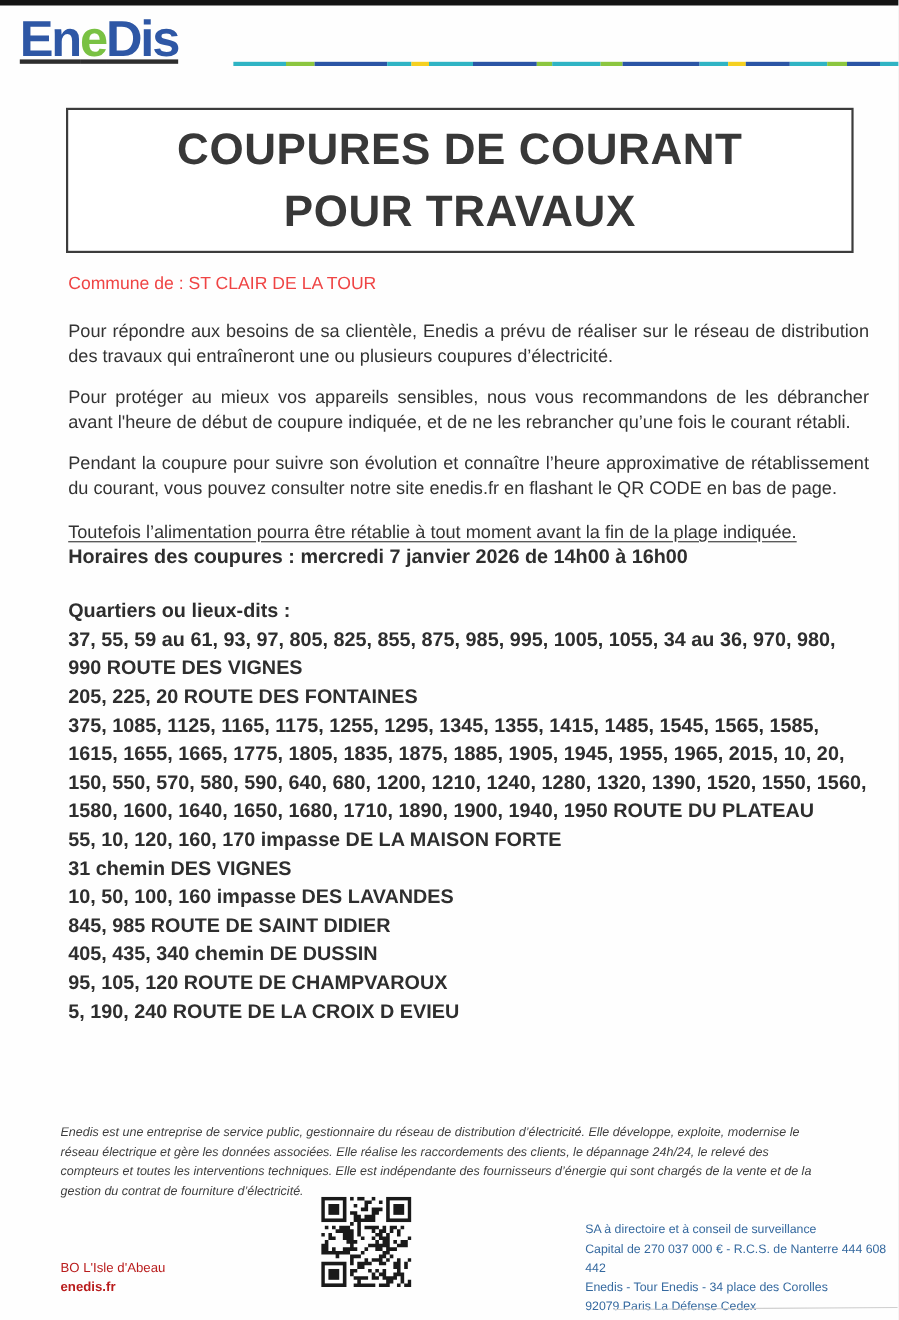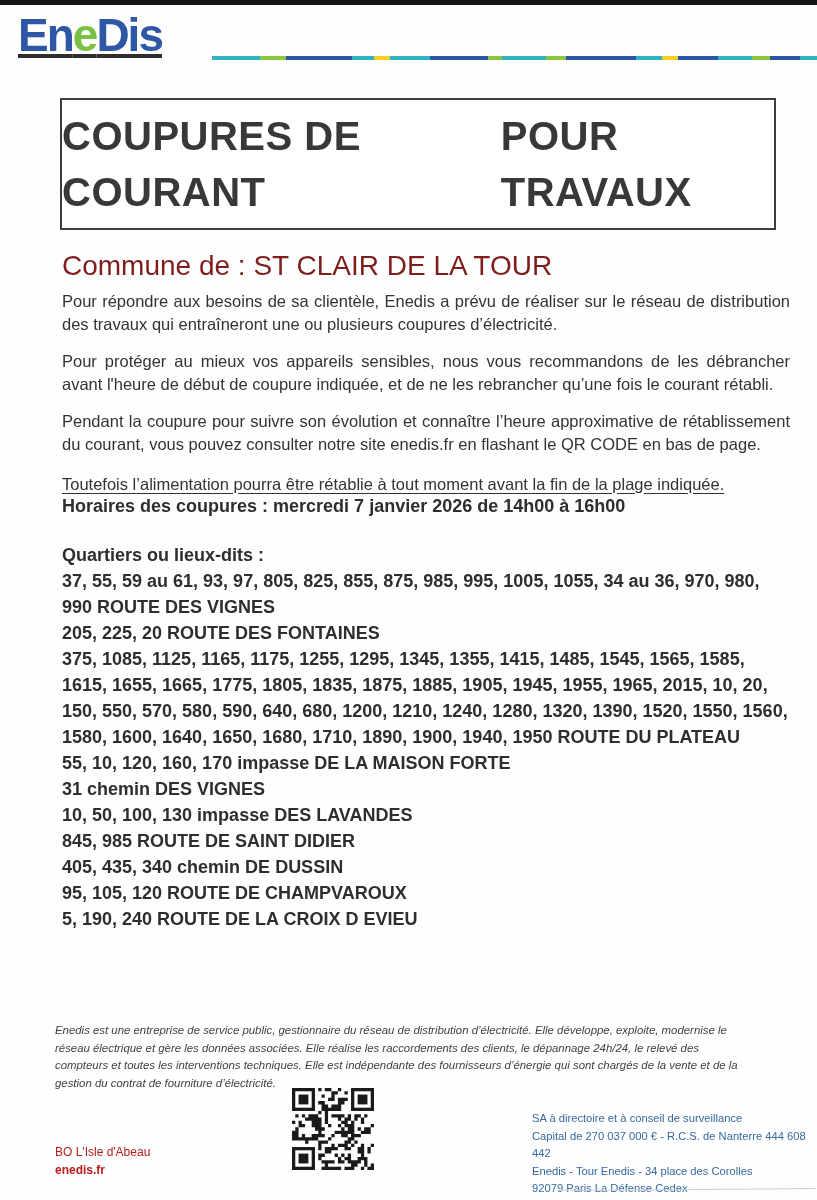--- a/index.html
+++ b/index.html
@@ -17,28 +17,28 @@
   .logo .green{color:#79c143;}
   .brand-underline{position:absolute;top:56px;left:212px;right:0;height:4px;
         display:flex;overflow:hidden;}
   .brand-underline span{height:100%;flex:0 0 auto;}
   .seg-teal{background:#2fb4c4;} .seg-blue{background:#2b55a5;}
   .seg-green{background:#8cc63f;} .seg-yellow{background:#f5d020;}
 
   
   .title-box{
     position:absolute;top:98px;left:60px;width:712px;height:128px;
-    border:2px solid #3c3c3c;display:flex;flex-direction:row;
-    align-items:center;background:#fff;
+    border:2px solid #3c3c3c;display:flex;flex-direction:column;
+    align-items:center;justify-content:center;background:#fff;
   }
   .title-box .line{font-size:40px;font-weight:bold;color:#383838;line-height:56px;
     letter-spacing:0.5px;}
 
   
-  .commune{position:absolute;top:250px;left:62px;font-size:28px;color:#7f1d1d;}
+  .commune{position:absolute;top:250px;left:62px;font-size:16px;color:#ef4444;}
   .body-text{position:absolute;top:290px;left:62px;width:728px;font-size:16.5px;
     line-height:1.42;text-align:justify;color:#333;}
   .body-text p{margin:0 0 13px 0;}
   .body-text p.underlined{text-decoration:underline;text-underline-offset:3px;
     text-align:left;margin-top:16px;}
 
   .schedule{position:absolute;top:496px;left:62px;width:730px;
     font-size:18px;font-weight:bold;color:#2e2e2e;}
 
   .quartiers{position:absolute;top:542px;left:62px;width:732px;
@@ -106,21 +106,21 @@
 
   <div class="schedule">Horaires des coupures : mercredi 7 janvier 2026 de 14h00 à 16h00</div>
 
   <div class="quartiers">
     <div class="heading">Quartiers ou lieux-dits :</div>
     <div class="entry">37, 55, 59 au 61, 93, 97, 805, 825, 855, 875, 985, 995, 1005, 1055, 34 au 36, 970, 980, 990 ROUTE DES VIGNES</div>
     <div class="entry">205, 225, 20 ROUTE DES FONTAINES</div>
     <div class="entry">375, 1085, 1125, 1165, 1175, 1255, 1295, 1345, 1355, 1415, 1485, 1545, 1565, 1585, 1615, 1655, 1665, 1775, 1805, 1835, 1875, 1885, 1905, 1945, 1955, 1965, 2015, 10, 20, 150, 550, 570, 580, 590, 640, 680, 1200, 1210, 1240, 1280, 1320, 1390, 1520, 1550, 1560, 1580, 1600, 1640, 1650, 1680, 1710, 1890, 1900, 1940, 1950 ROUTE DU PLATEAU</div>
     <div class="entry">55, 10, 120, 160, 170 impasse DE LA MAISON FORTE</div>
     <div class="entry">31 chemin DES VIGNES</div>
-    <div class="entry">10, 50, 100, 130 impasse DES LAVANDES</div>
+    <div class="entry">10, 50, 100, 160 impasse DES LAVANDES</div>
     <div class="entry">845, 985 ROUTE DE SAINT DIDIER</div>
     <div class="entry">405, 435, 340 chemin DE DUSSIN</div>
     <div class="entry">95, 105, 120 ROUTE DE CHAMPVAROUX</div>
     <div class="entry">5, 190, 240 ROUTE DE LA CROIX D EVIEU</div>
   </div>
 
   <div class="disclaimer">Enedis est une entreprise de service public, gestionnaire du réseau de distribution d’électricité. Elle développe, exploite, modernise le réseau électrique et gère les données associées. Elle réalise les raccordements des clients, le dépannage 24h/24, le relevé des compteurs et toutes les interventions techniques. Elle est indépendante des fournisseurs d’énergie qui sont chargés de la vente et de la gestion du contrat de fourniture d’électricité.</div>
 
   <div class="office-block">
     <div>BO L'Isle d'Abeau</div>

